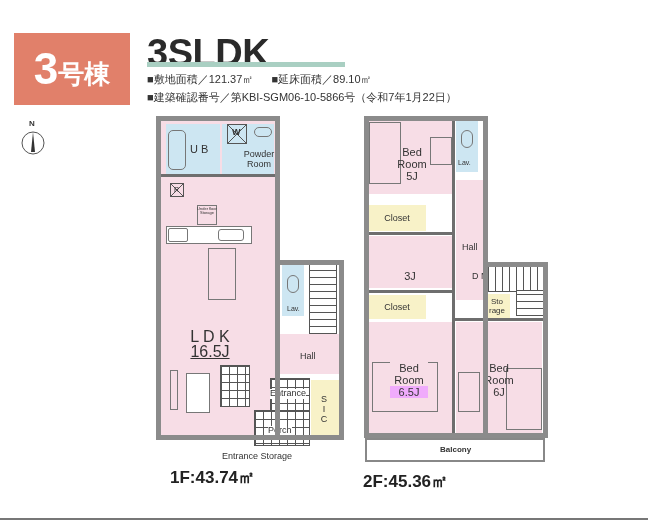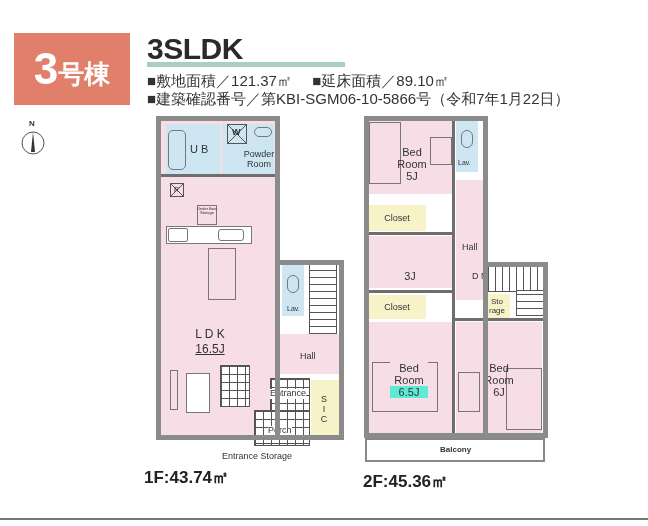--- a/index.html
+++ b/index.html
@@ -1,36 +1,36 @@
 <!DOCTYPE html>
 <html><head>
 <meta charset="utf-8">
 <style>
   * { box-sizing: border-box; margin: 0; padding: 0; }
   body { width: 648px; height: 526px; background: #ffffff; position: relative; overflow: hidden; font-family: "Liberation Sans", "DejaVu Sans", sans-serif; color: #222; }
   .abs { position: absolute; }
   .badge { left: 14px; top: 33px; width: 116px; height: 72px; background: #e1806a; color: #fff; font-weight: bold; display: flex; align-items: center; justify-content: center; }
   .badge .num { font-size: 44px; line-height: 1; font-family: "Liberation Sans", sans-serif; }
   .badge .suffix { font-size: 26px; margin-top: 10px; }
-  .type-title { left: 147px; top: 32px; font-size: 30px; font-weight: bold; letter-spacing: -0.5px; color: #2a2a2a; }
+  .type-title { left: 147px; top: 32px; font-size: 38px; font-weight: bold; letter-spacing: -0.5px; color: #2a2a2a; }
   .type-underline { left: 147px; top: 62px; width: 198px; height: 5px; background: #a9cfc2; }
-  .info { left: 147px; font-size: 15px; color: #333; white-space: nowrap; }
+  .info { left: 147px; font-size: 11px; color: #333; white-space: nowrap; }
   .compass { left: 20px; top: 122px; width: 26px; height: 34px; }
   .plan-label { font-size: 17px; font-weight: bold; color: #222; }
 
   
   .wall { position: absolute; border: 5px solid #8b8b8b; background: transparent; }
   .room { position: absolute; }
   .pink { background: #f7dde6; }
   .blue { background: #cde6f2; }
   .cream { background: #f8f2c8; }
   .lbl { position: absolute; text-align: center; color: #333; line-height: 1.1; }
   .sm { font-size: 9px; }
   .md { font-size: 11px; }
-  .lg { font-size: 12px; }
+  .lg { font-size: 16px; }
   .tiny { font-size: 7px; }
   .line { position: absolute; background: #6e6e6e; }
   .thin { position: absolute; border: 1px solid #777; }
   .stairs { position: absolute; background: repeating-linear-gradient(90deg, #fff 0 6px, #555 6px 7px); border: 1px solid #555; }
   .stairs-v { position: absolute; background: repeating-linear-gradient(0deg, #fff 0 6px, #555 6px 7px); border: 1px solid #555; }
   .grid { position: absolute; background-color:#fff; background-image: linear-gradient(#555 1px, transparent 1px), linear-gradient(90deg, #555 1px, transparent 1px); background-size: 8px 8px; border: 1px solid #555; }
   .xbox { position: absolute; border: 1px solid #555; background:
       linear-gradient(45deg, transparent 48%, #555 49%, #555 51%, transparent 52%),
       linear-gradient(-45deg, transparent 48%, #555 49%, #555 51%, transparent 52%); }
 </style>
@@ -107,21 +107,21 @@
   <div class="room cream" style="left:311px;top:380px;width:28px;height:56px;"></div>
   <div class="lbl sm" style="left:320px;top:395px;width:8px;word-break:break-all;">S I C</div>
 
   <div class="grid" style="left:254px;top:410px;width:56px;height:36px;"></div>
   <div class="lbl sm" style="left:268px;top:426px;background:#fff;">Porch</div>
 
   <div class="wall" style="left:156px;top:116px;width:124px;height:324px;"></div>
   <div class="wall" style="left:276px;top:260px;width:68px;height:180px;border-left:none;"></div>
   <div class="lbl sm" style="left:222px;top:452px;white-space:nowrap;">Entrance Storage</div>
 </div>
-<div class="abs plan-label" style="left:144px;top:466px;">1F:43.74㎡</div>
+<div class="abs plan-label" style="left:170px;top:466px;">1F:43.74㎡</div>
 
 <div class="abs" style="left:0;top:0;width:648px;height:526px;">
 
   <div class="room pink" style="left:368px;top:120px;width:84px;height:74px;"></div>
   <div class="thin" style="left:369px;top:122px;width:32px;height:62px;"></div>
   <div class="thin" style="left:430px;top:137px;width:22px;height:28px;"></div>
   <div class="lbl md" style="left:395px;top:146px;width:34px;">Bed Room</div>
   <div class="lbl md" style="left:395px;top:170px;width:34px;">5J</div>
 
   <div class="room blue" style="left:456px;top:120px;width:22px;height:52px;"></div>
@@ -143,21 +143,21 @@
 
   <div class="room cream" style="left:484px;top:294px;width:26px;height:26px;"></div>
   <div class="lbl tiny" style="left:484px;top:298px;width:26px;font-size:8px;">Sto rage</div>
 
   <div class="room cream" style="left:368px;top:295px;width:58px;height:24px;"></div>
   <div class="lbl sm" style="left:368px;top:303px;width:58px;">Closet</div>
 
   <div class="room pink" style="left:368px;top:322px;width:84px;height:112px;"></div>
   <div class="thin" style="left:372px;top:362px;width:66px;height:50px;"></div>
   <div class="lbl md" style="left:390px;top:362px;width:38px;background:#f7dde6;">Bed Room</div>
-  <div class="lbl md" style="left:390px;top:386px;width:38px;background:#5eead4;">6.5J</div>
+  <div class="lbl md" style="left:390px;top:386px;width:38px;background:#f0abfc;">6.5J</div>
 
   <div class="room pink" style="left:456px;top:322px;width:86px;height:112px;"></div>
   <div class="thin" style="left:458px;top:372px;width:22px;height:40px;"></div>
   <div class="thin" style="left:506px;top:368px;width:36px;height:62px;"></div>
   <div class="lbl md" style="left:484px;top:362px;width:30px;">Bed Room</div>
   <div class="lbl md" style="left:484px;top:386px;width:30px;">6J</div>
 
   <div class="line" style="left:452px;top:120px;width:3px;height:318px;"></div>
   <div class="line" style="left:368px;top:232px;width:84px;height:3px;"></div>
   <div class="line" style="left:368px;top:290px;width:84px;height:3px;"></div>

